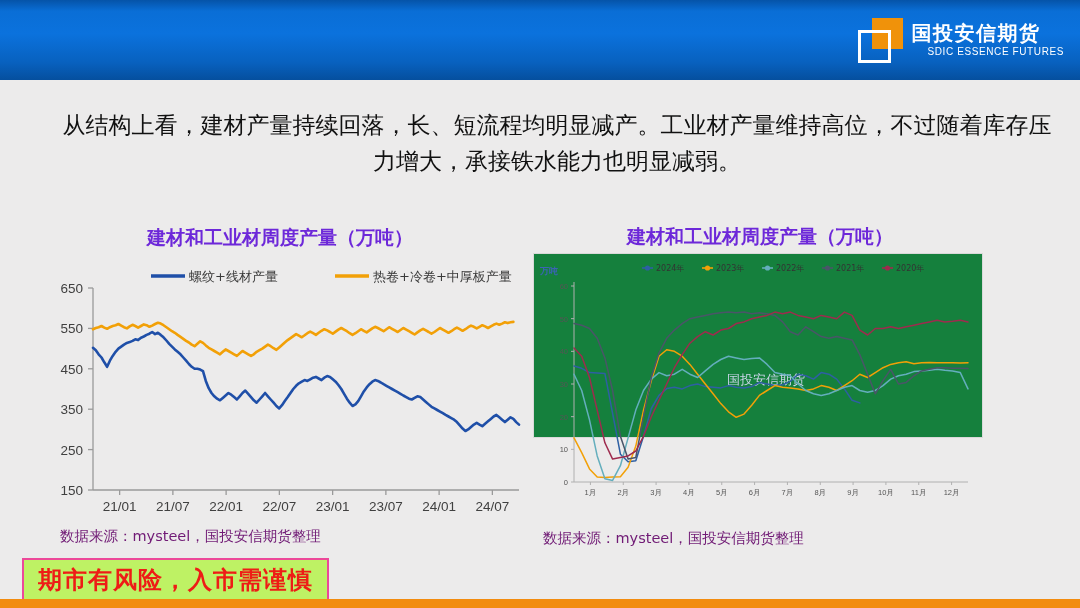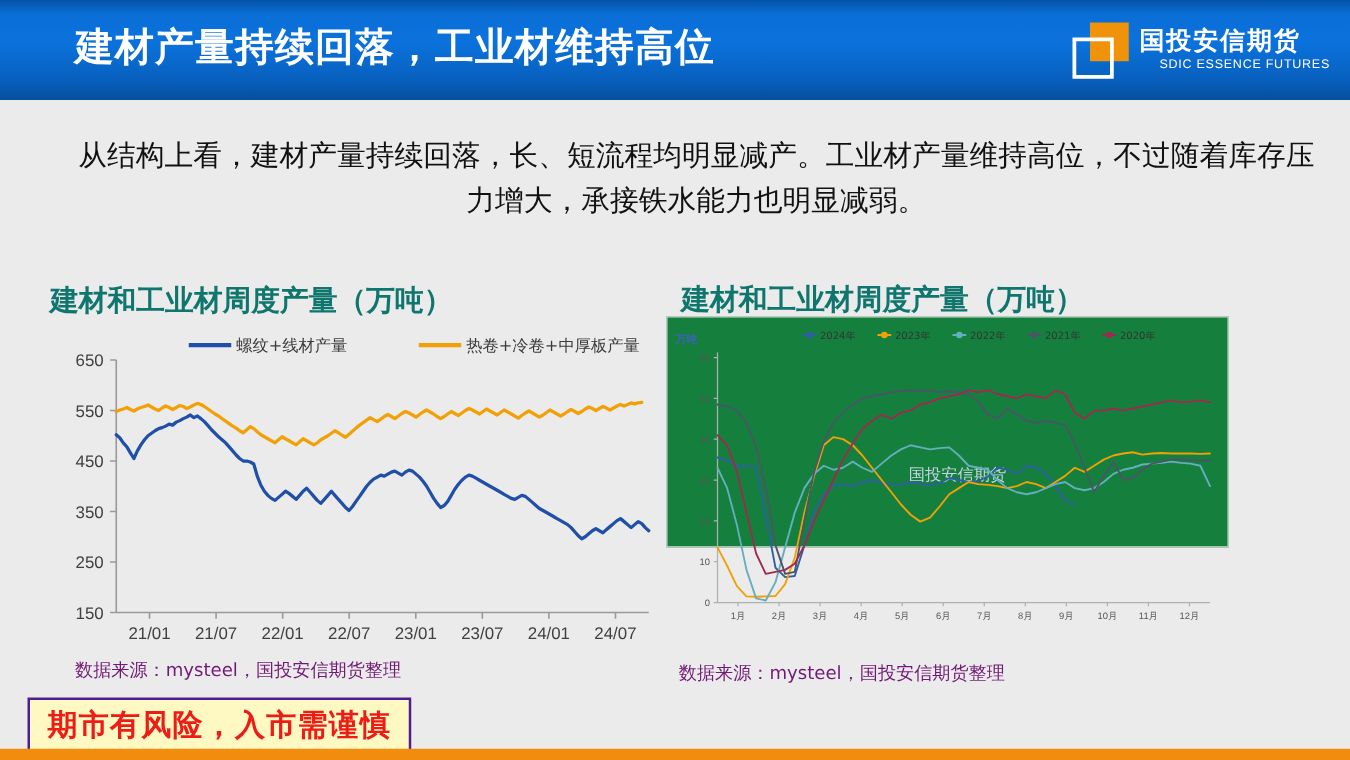--- a/index.html
+++ b/index.html
@@ -28,22 +28,22 @@
   .logo-en{font-size:10px;color:#ffffff;letter-spacing:0.6px;line-height:1.2;margin-top:2px;margin-left:16px;}
   
   .para{
     position:absolute;left:62px;top:108px;width:990px;
     font-size:23px;color:#111111;line-height:1.55;
     font-family:"DejaVu Sans","Liberation Sans",sans-serif;
     text-align:center;
   }
   
   .chart-title{
-    position:absolute;text-align:left;
-    font-size:23px;font-weight:bold;color:#0f766e;
+    position:absolute;text-align:center;
+    font-size:19px;font-weight:bold;color:#6d28d9;
     white-space:nowrap;
   }
   #chart-left-title{left:40px;top:225px;width:480px;}
   #chart-right-title{left:545px;top:224px;width:430px;}
 
   .chart-box{position:absolute;}
   #chart-left{left:35px;top:252px;width:490px;height:262px;}
   #chart-right{left:533px;top:253px;width:450px;height:185px;background:#15803d;border:1px solid #d9d9d9;box-sizing:border-box;}
 
   svg{display:block;}
@@ -51,40 +51,39 @@
   .src{
     position:absolute;font-size:14.5px;color:#701a75;white-space:nowrap;
     font-family:"DejaVu Sans","Liberation Sans",sans-serif;
   }
   #src-left{left:60px;top:527px;}
   #src-right{left:543px;top:529px;}
 
   
   .warn{
     position:absolute;left:22px;top:558px;
-    border:2px solid #4c1d95;background:#fef9c3;
+    border:2px solid #ec4899;background:#bef264;
     padding:4px 14px 6px 14px;
     font-size:24px;font-weight:bold;color:#EE1C16;
     letter-spacing:1px;white-space:nowrap;
     font-family:"DejaVu Sans","Liberation Sans",sans-serif;
   }
   .bottom-bar{position:absolute;left:0;bottom:0;width:1080px;height:9px;background:#F28C0F;}
 
   .lg-txt{font-size:13px;fill:#3a3a3a;font-family:"DejaVu Sans","Liberation Sans",sans-serif;}
   .ax-txt{font-size:13.5px;fill:#404040;font-family:"Liberation Sans",sans-serif;}
   .ax-txt-s{font-size:7.5px;fill:#555;font-family:"Liberation Sans",sans-serif;}
   .lg-txt-s{font-size:8px;fill:#333;font-family:"DejaVu Sans","Liberation Sans",sans-serif;}
   .unit-txt{font-size:9px;font-weight:bold;fill:#3B63B5;font-family:"DejaVu Sans","Liberation Sans",sans-serif;}
   .wm{font-size:13px;fill:#c9d4e8;font-family:"DejaVu Sans",sans-serif;}
 </style>
 </head>
 <body>
 
 <div class="header">
-  <div class="header-title">建材产量持续回落，工业材维持高位</div>
   <div class="logo">
     <div class="logo-mark">
       <div class="logo-sq-orange"></div>
       <div class="logo-sq-white"></div>
     </div>
     <div class="logo-text">
       <div class="logo-cn">国投安信期货</div>
       <div class="logo-en">SDIC ESSENCE FUTURES</div>
     </div>
   </div>

